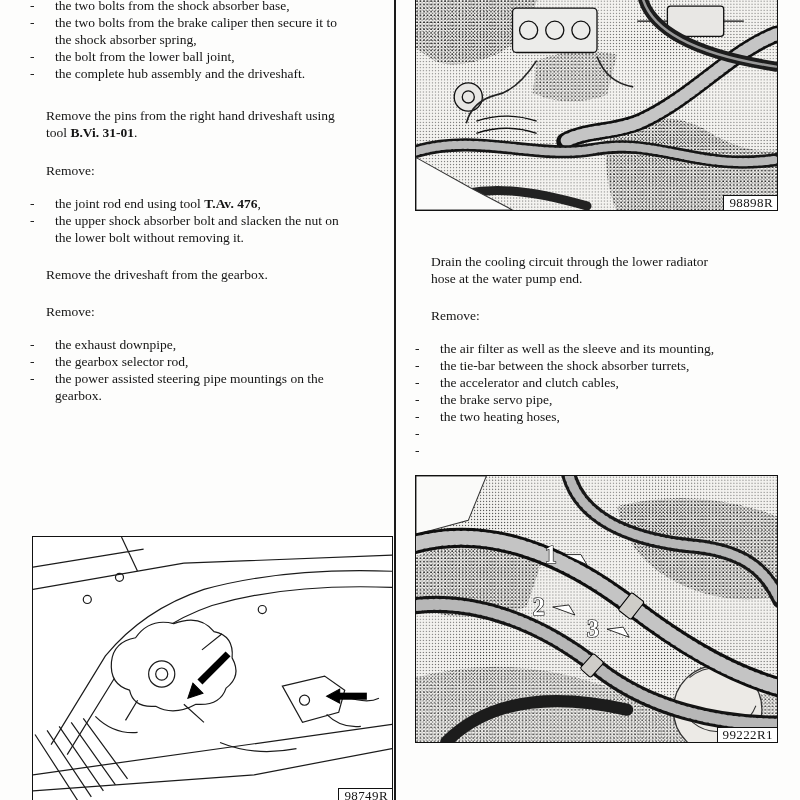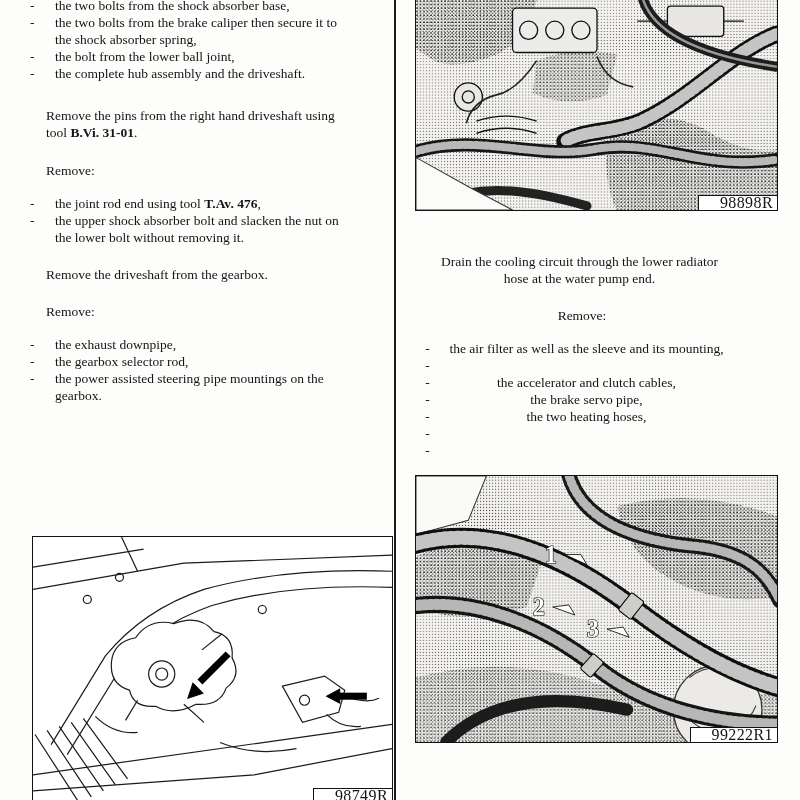--- a/index.html
+++ b/index.html
@@ -4,42 +4,42 @@
 <style>
   html,body{margin:0;padding:0;}
   body{
     width:800px;height:800px;position:relative;overflow:hidden;
     background:#fdfdfc;color:#141414;
     font-family:"Liberation Serif","DejaVu Serif",serif;
     font-size:13.5px;line-height:17px;
   }
   .divider{position:absolute;left:394px;top:0;width:1.5px;height:800px;background:#1a1a1a;}
   .left-text{position:absolute;left:30px;top:-3px;width:324px;}
-  .right-text{position:absolute;left:415px;top:237px;width:334px;text-align:center;}
+  .right-text{position:absolute;left:415px;top:237px;width:334px;}
   .list{margin:0;}
   .li{display:flex;align-items:flex-start;}
   .dash{flex:0 0 25px;}
   .txt{flex:1 1 auto;max-width:293px;}
   .heading{font-weight:bold;font-style:italic;margin:46px 0 0 0;}
   p{margin:16px;}
   .p-pins{margin-top:25px;max-width:303px;}
   .p-label1{margin-top:21px;}
   .p-mid{margin-top:20px;}
   .p-drain{max-width:297px;}
   .p-labelr{margin-top:20px;}
   b.tool{font-weight:bold;}
   .fig{position:absolute;background:#fff;border:1.4px solid #111;}
   .fig svg{display:block;width:100%;height:100%;}
   .fig-left{left:16px;top:520px;width:359px;height:266px;}
   .fig-rt{left:415px;top:0;width:361px;height:210px;border-top:none;}
   .fig-rb{left:415px;top:475px;width:361px;height:266px;}
   .fig-label{
     position:absolute;right:0;bottom:0;background:#fff;
     border:1px solid #111;border-right:none;border-bottom:none;
-    padding:0 4px 1px 21px;font-size:16px;line-height:13px;letter-spacing:.4px;
+    padding:0 4px 1px 5px;font-size:13px;line-height:13px;letter-spacing:.4px;
   }
 </style>
 </head>
 <body>
 
 <div class="page">
 
   <div class="left-text">
 
     <div class="list">
@@ -181,20 +181,21 @@
 
     <p class="p-labelr">Remove:</p>
 
     <div class="list">
       <div class="li">
         <span class="dash">-</span>
         <span class="txt">the air filter as well as the sleeve and its mounting,</span>
       </div>
       <div class="li">
         <span class="dash">-</span>
+        <span class="txt">the tie-bar between the shock absorber turrets,</span>
       </div>
       <div class="li">
         <span class="dash">-</span>
         <span class="txt">the accelerator and clutch cables,</span>
       </div>
       <div class="li">
         <span class="dash">-</span>
         <span class="txt">the brake servo pipe,</span>
       </div>
       <div class="li">

